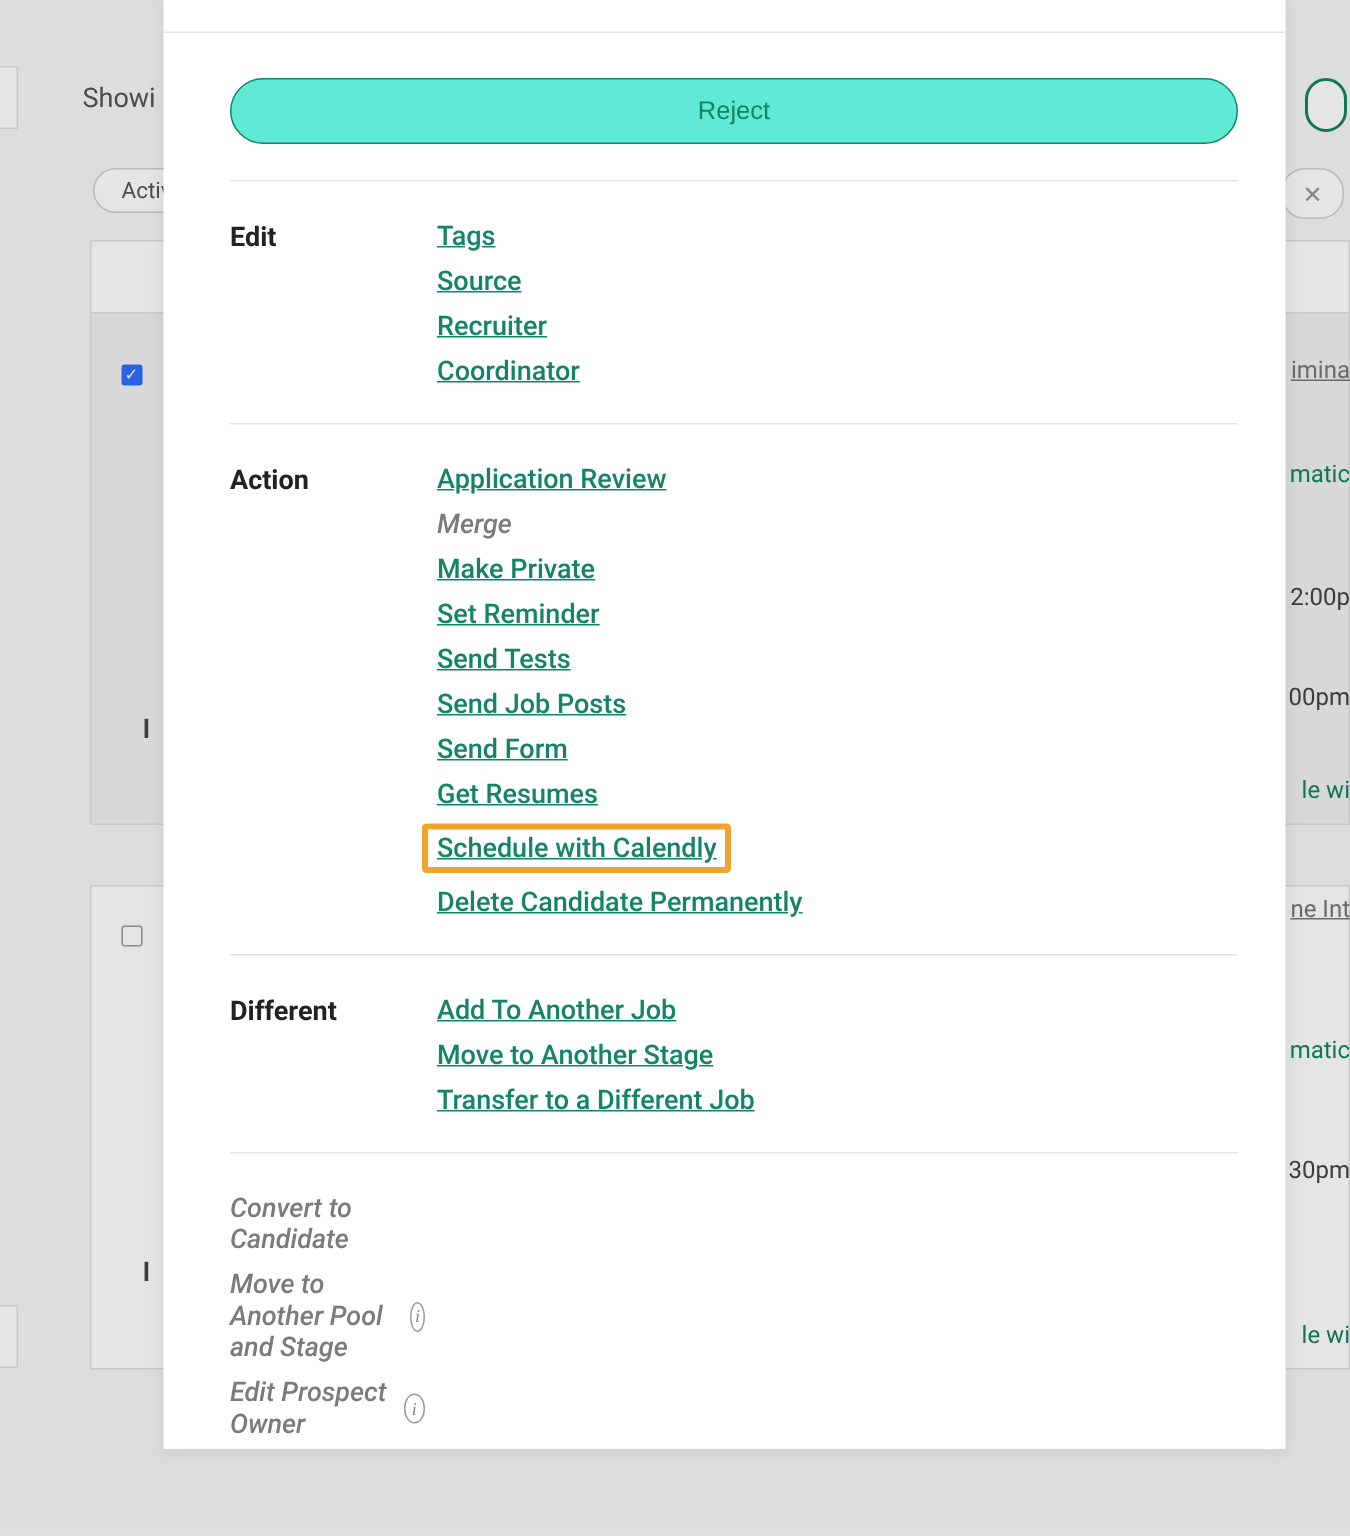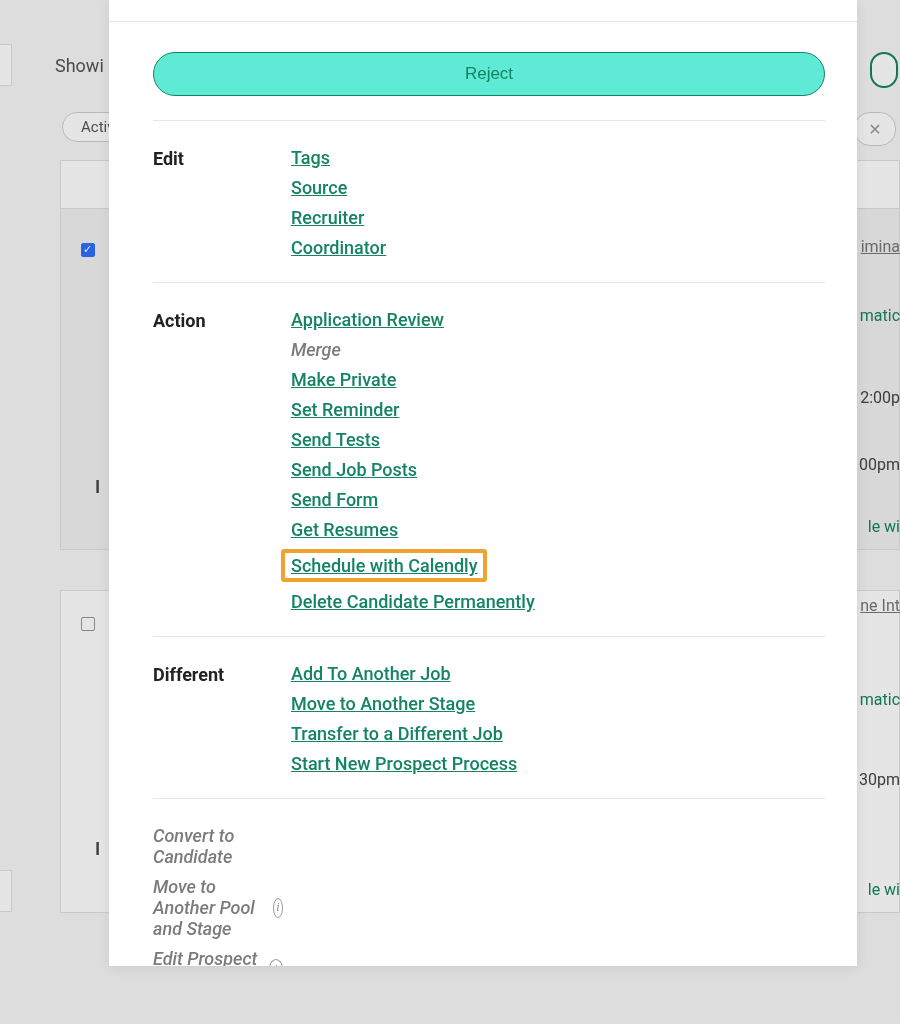--- a/index.html
+++ b/index.html
@@ -317,21 +317,20 @@
         <a class="link-item">Delete Candidate Permanently</a>
       </div>
     </div>
 
     <div class="section">
       <div class="section-title">Different</div>
       <div class="section-list">
         <a class="link-item">Add To Another Job</a>
         <a class="link-item">Move to Another Stage</a>
         <a class="link-item">Transfer to a Different Job</a>
-        <a class="link-item">Start New Prospect Process</a>
       </div>
     </div>
 
     <div class="section">
       <div class="section-list">
         <span class="link-item disabled">Convert to Candidate</span>
         <span class="link-item disabled">
           <span>Move to Another Pool and Stage</span>
           <span class="info-circle">i</span>
         </span>

